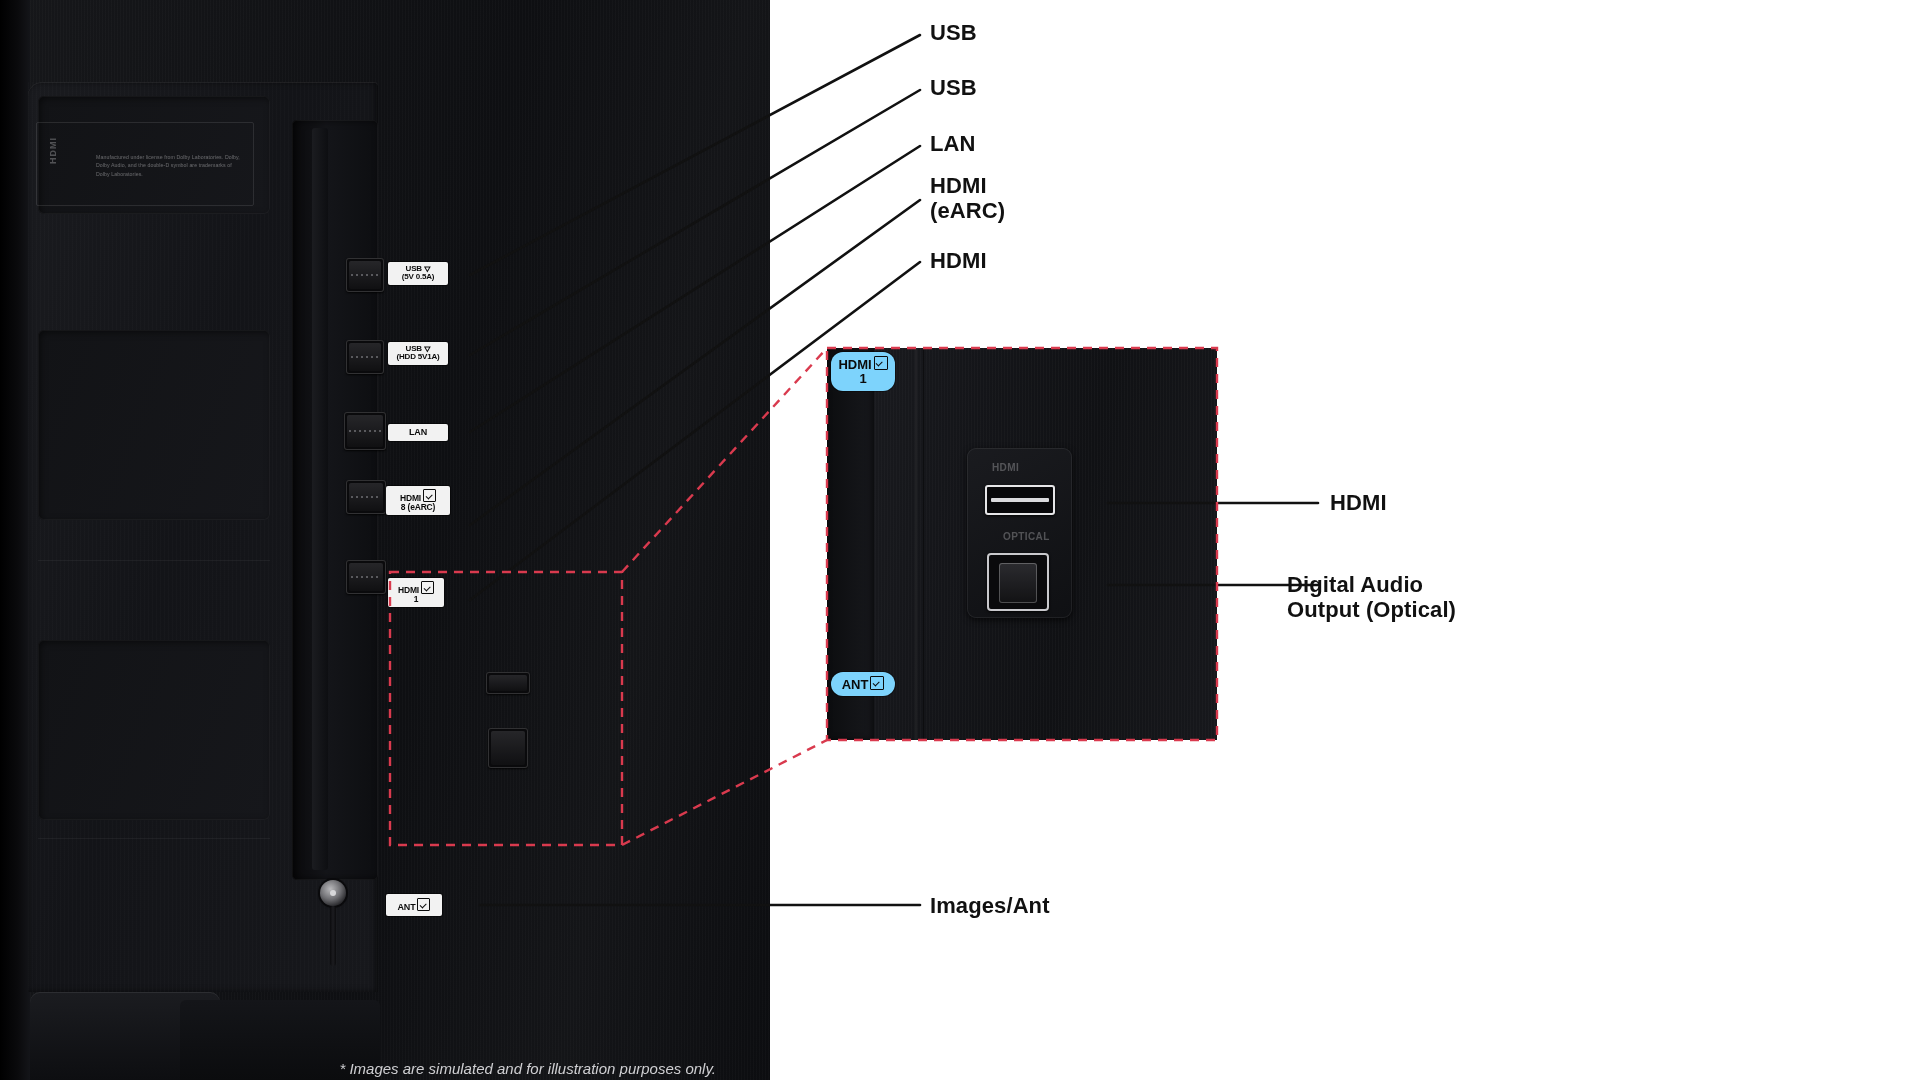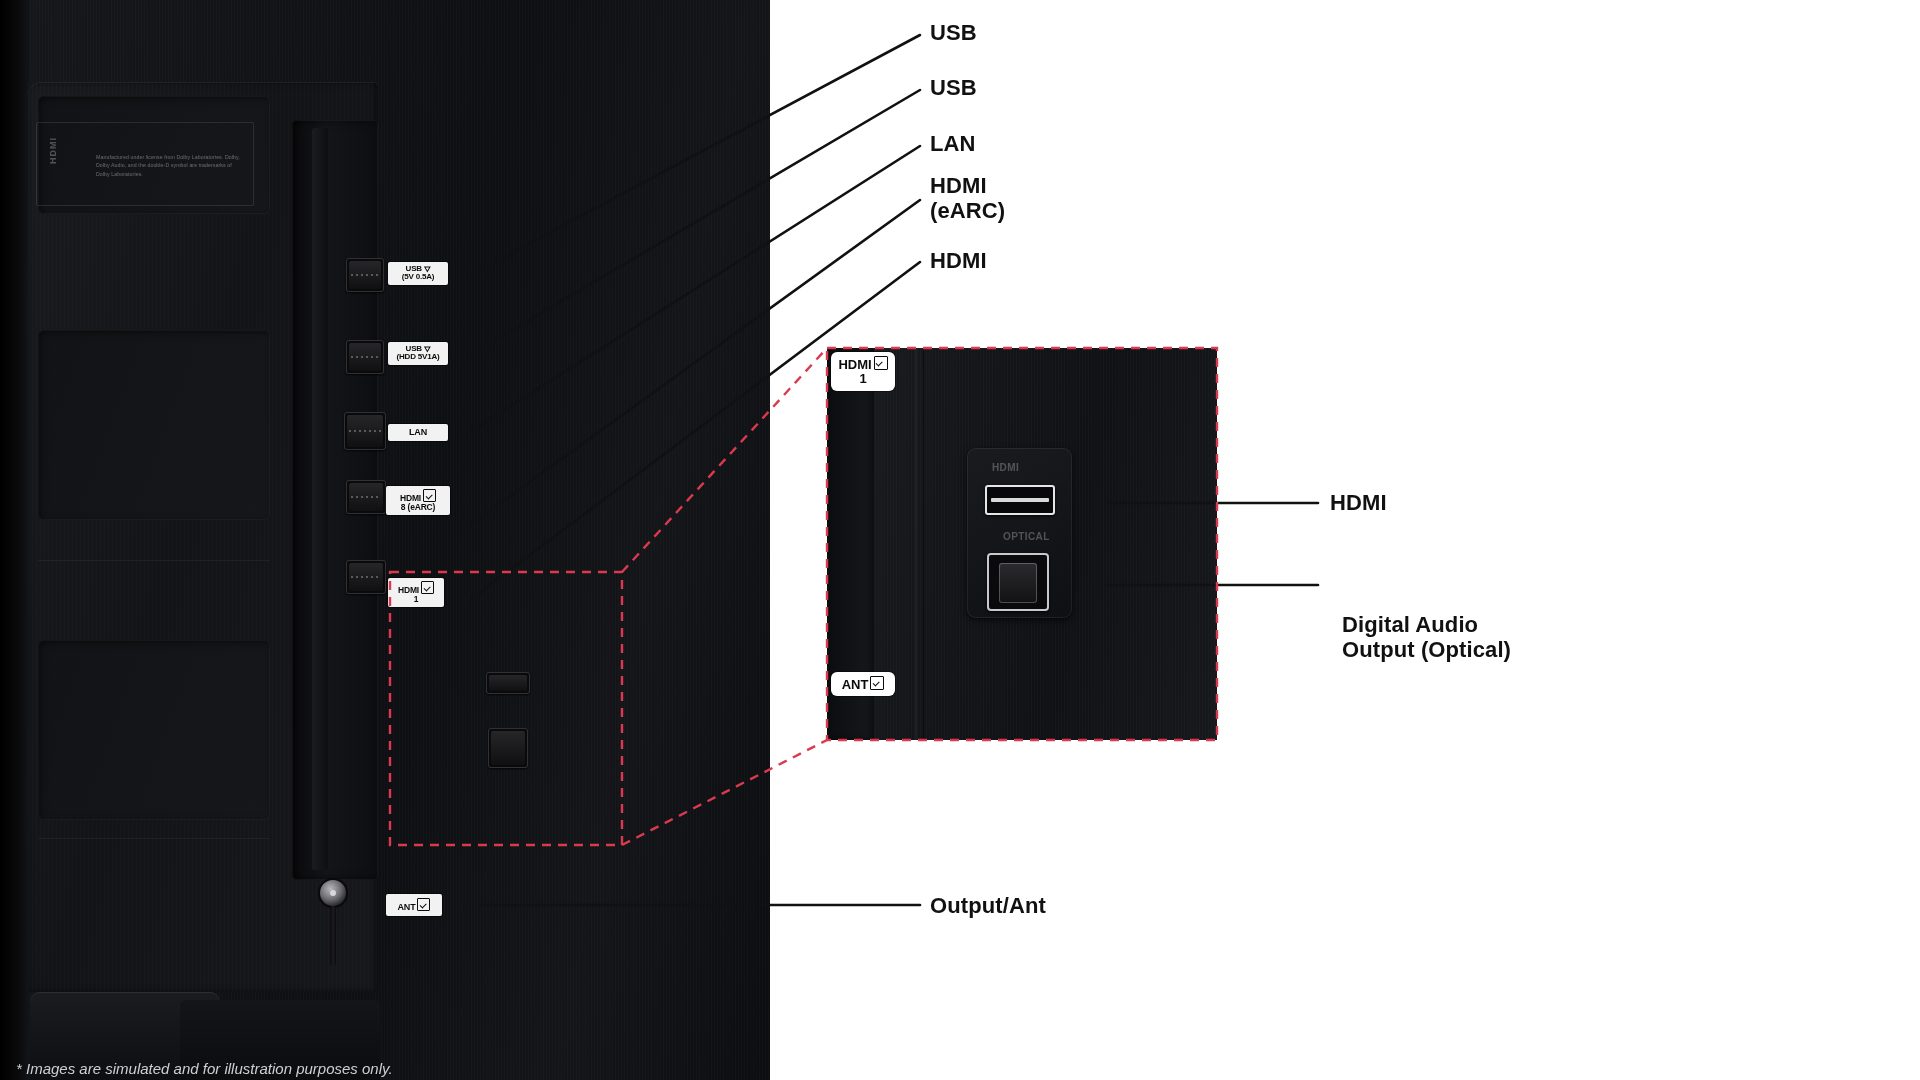--- a/index.html
+++ b/index.html
@@ -77,21 +77,21 @@
   
   .stand{position:absolute;left:30px;top:992px;width:190px;height:88px;
       background:linear-gradient(180deg,#1b1c20,#0d0e11);
       border-top-left-radius:10px;border-top-right-radius:10px;
       box-shadow:inset 0 1px 0 rgba(255,255,255,.08);}
   .stand2{position:absolute;left:180px;top:1000px;width:200px;height:80px;
       background:linear-gradient(180deg,#141519,#0b0c0e);border-radius:6px 6px 0 0;}
 
   
   .footnote{position:absolute;left:16px;top:1060px;width:700px;
-      color:#cfcfd2;font-size:15px;font-style:italic;white-space:nowrap;}
+      color:#cfcfd2;font-size:15px;font-style:italic;white-space:nowrap;text-align:right;}
 
   
   svg.overlay{position:absolute;left:0;top:0;width:1920px;height:1080px;
       pointer-events:none;overflow:visible;}
 
   
   .calloutlabel{position:absolute;color:#111;font-size:22px;font-weight:600;
       line-height:25px;white-space:pre-line;letter-spacing:.1px;}
 
   
@@ -117,22 +117,22 @@
       background:#08080a;border-radius:3px;
       box-shadow:inset 0 0 0 2px #e6e6e8, 0 1px 3px rgba(0,0,0,.9);}
   .hdmi-port:before{content:"";position:absolute;left:6px;right:6px;top:50%;height:4px;
       transform:translateY(-50%);background:#d9d9dc;border-radius:1px;}
   .opt-port{position:absolute;left:160px;top:205px;width:62px;height:58px;
       background:#0a0a0c;border-radius:4px;
       box-shadow:inset 0 0 0 2px #c9c9cd,0 1px 3px rgba(0,0,0,.9);}
   .opt-port:before{content:"";position:absolute;left:12px;top:10px;width:38px;height:40px;
       background:linear-gradient(180deg,#2b2b2f,#121214);border-radius:3px;
       box-shadow:inset 0 0 0 1px rgba(255,255,255,.25);}
-  .inset-plabel{position:absolute;background:#ffffff;color:#0b0b0b;
-      font-weight:700;border-radius:6px;text-align:center;line-height:1.1;
+  .inset-plabel{position:absolute;background:#7dd3fc;color:#0b0b0b;
+      font-weight:700;border-radius:12px;text-align:center;line-height:1.1;
       box-shadow:0 0 0 1px rgba(0,0,0,.35);}
 
   .sqicon{display:inline-block;width:11px;height:11px;vertical-align:-1px;
       border:1.3px solid currentColor;border-radius:1px;position:relative;margin-left:2px;}
   .sqicon:after{content:"";position:absolute;left:1.6px;top:4px;width:5px;height:2.6px;
       border-left:1.6px solid currentColor;border-bottom:1.6px solid currentColor;
       transform:rotate(-45deg);}
 </style>
 </head>
 <body>
@@ -267,19 +267,19 @@
     <line x1="622" y1="572" x2="827" y2="348" stroke="#d93a4e" stroke-width="2.4" stroke-dasharray="9 7"></line>
     <line x1="622" y1="845" x2="827" y2="740" stroke="#d93a4e" stroke-width="2.4" stroke-dasharray="9 7"></line>
   </svg>
 
   <div class="calloutlabel" style="left:930px;top:20px;">USB</div>
   <div class="calloutlabel" style="left:930px;top:75px;">USB</div>
   <div class="calloutlabel" style="left:930px;top:131px;">LAN</div>
   <div class="calloutlabel" style="left:930px;top:173px;">HDMI
 (eARC)</div>
   <div class="calloutlabel" style="left:930px;top:248px;">HDMI</div>
-  <div class="calloutlabel" style="left:930px;top:893px;">Output/Ant</div>
+  <div class="calloutlabel" style="left:930px;top:893px;">Images/Ant</div>
 
   <div class="calloutlabel" style="left:1330px;top:490px;">HDMI</div>
-  <div class="calloutlabel" style="left:1342px;top:572px;margin-top:40px;">Digital Audio
+  <div class="calloutlabel" style="left:1287px;top:572px;">Digital Audio
 Output (Optical)</div>
 
 </div>
 
 </body></html>

